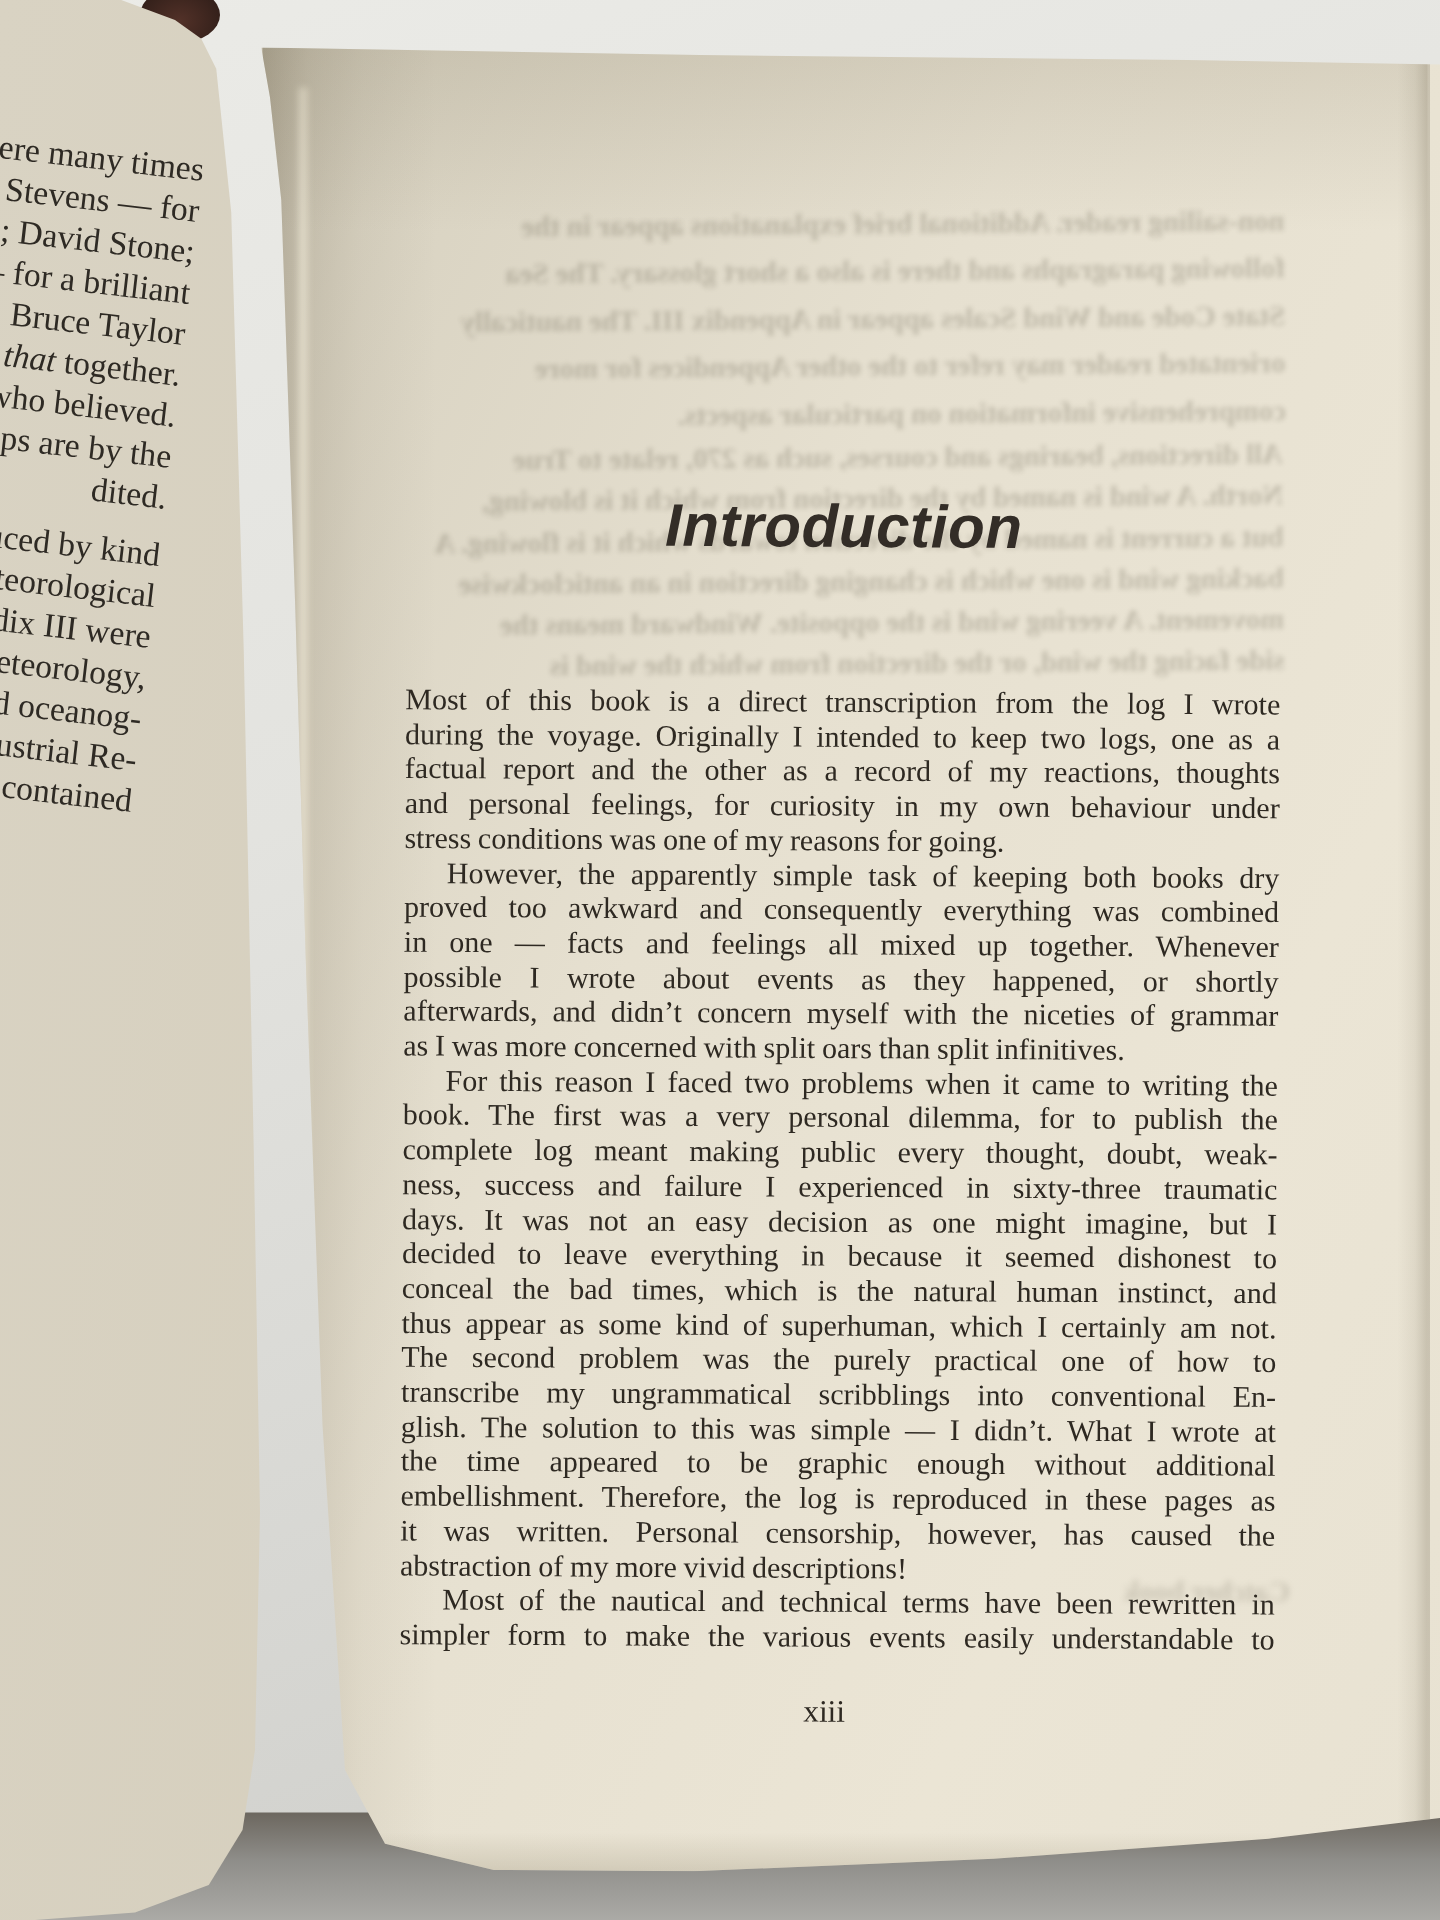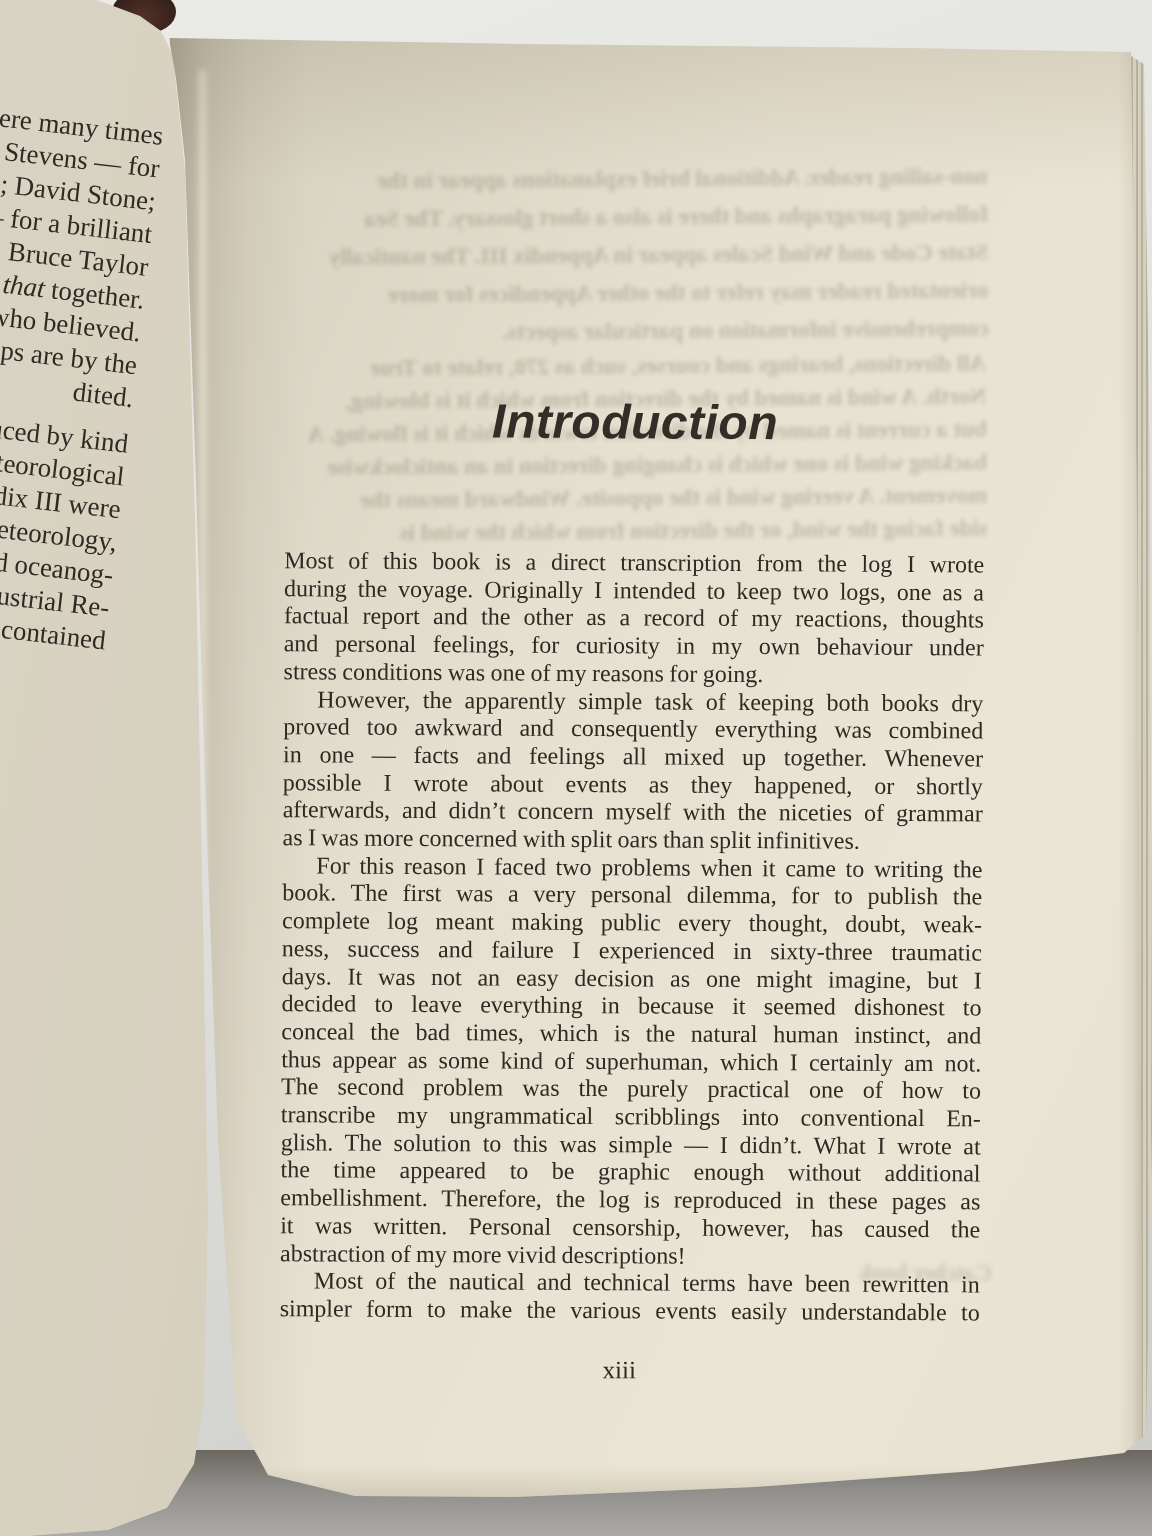--- a/index.html
+++ b/index.html
@@ -24,21 +24,21 @@
   .left-gutter-shade{position:absolute;inset:0;
       background:linear-gradient(to right,rgba(0,0,0,0) 55%,rgba(74,62,40,.16) 86%,rgba(74,62,40,.26) 97%,rgba(255,250,230,.22) 100%);}
   .left-text{position:absolute;left:-60px;top:120px;width:225px;text-align:right;
       transform:rotate(6.5deg);transform-origin:100% 0;
       font-size:27px;line-height:33px;color:#2e2a24;}
   .lline{white-space:nowrap;}
   .lline.gap{margin-top:13px;}
   
   .right-page{position:absolute;inset:0;z-index:4;
       background:linear-gradient(115deg,#c9c3b1 0%,#d9d3c2 18%,#e6e0d0 45%,#ebe5d5 75%,#e8e2d2 100%);
-      clip-path:polygon(169px 38px,520px 44px,910px 48px,1131px 52px,1137px 520px,1141px 1100px,1142px 1438px,1124px 1453px,975px 1471px,755px 1487px,515px 1497px,355px 1496px,268px 1475px,236px 1416px,218px 1140px,205px 780px,196px 480px,185px 160px,176px 78px);}
+      clip-path:polygon(169px 38px,520px 44px,910px 48px,1131px 52px,1137px 520px,1141px 1100px,1142px 1438px,1124px 1453px,975px 1471px,755px 1487px,515px 1497px,355px 1496px,268px 1475px,236px 1416px,218px 1140px,205px 780px,196px 480px,185px 160px,176px 78px);margin-left:40px;}
   .gutter-shadow{position:absolute;left:170px;top:36px;bottom:40px;width:150px;
       background:linear-gradient(to right,rgba(70,58,36,.28) 0px,rgba(70,58,36,.13) 36px,rgba(70,58,36,.05) 80px,rgba(0,0,0,0) 140px);}
   .crease-highlight{position:absolute;left:199px;top:70px;width:7px;height:1380px;
       background:rgba(248,242,224,.55);filter:blur(3px);}
   .edge-shade-right{position:absolute;right:8px;top:50px;bottom:50px;width:26px;
       background:linear-gradient(to left,rgba(120,110,88,.28) 0 3px,rgba(120,110,88,.10) 12px,rgba(0,0,0,0) 100%);}
   .edge-shade-top{position:absolute;left:170px;right:10px;top:36px;height:150px;
       background:linear-gradient(to bottom,rgba(120,110,85,.16),rgba(0,0,0,0));}
   .edge-shade-bottom{position:absolute;left:230px;right:10px;bottom:36px;height:34px;
       background:linear-gradient(to top,rgba(150,140,115,.30),rgba(0,0,0,0));}

